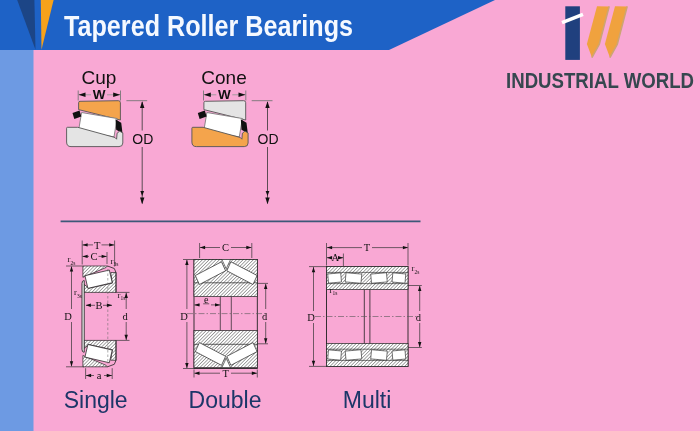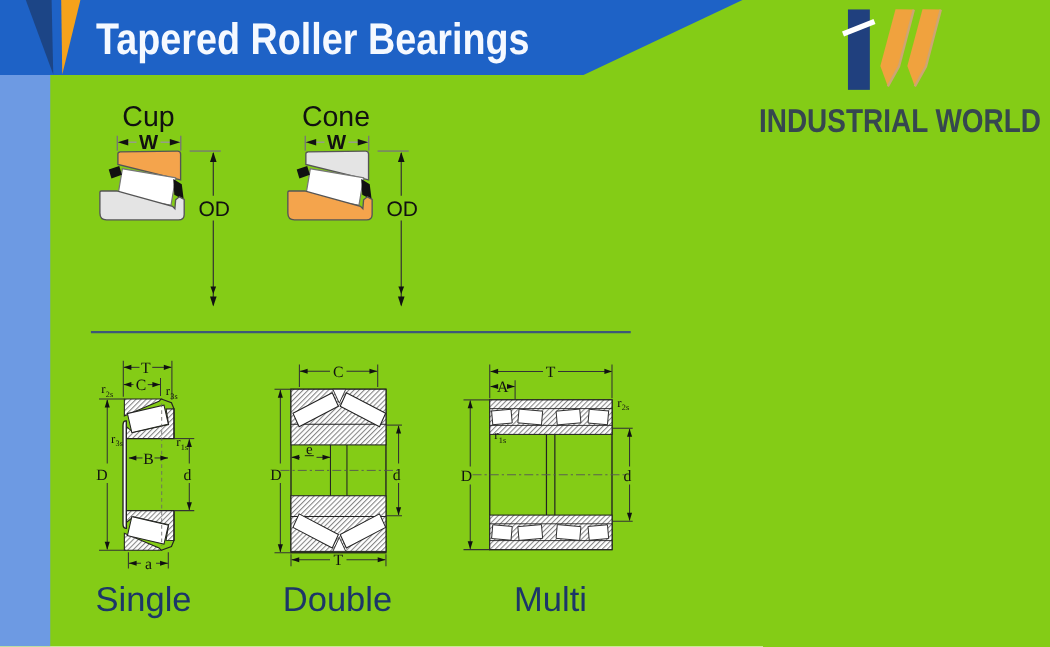--- a/index.html
+++ b/index.html
@@ -1,16 +1,16 @@
 <!DOCTYPE html>
 <html><head>
 <meta charset="utf-8">
 <style>
   html,body{margin:0;padding:0;background:#ffffff;}
-  #page{position:relative;width:700px;height:431px;overflow:hidden;background:#84cc16;
+  #page{position:relative;width:700px;height:431px;overflow:hidden;background:#f9a8d4;
         font-family:"Liberation Sans",sans-serif;}
   svg{position:absolute;top:0;left:0;}
 </style>
 </head>
 <body>
 <div id="page">
 <svg width="700" height="431" viewBox="0 0 700 431">
   <defs>
     <pattern id="hat" width="2.4" height="2.4" patternUnits="userSpaceOnUse" patternTransform="rotate(45)">
       <rect width="2.4" height="2.4" fill="#ffffff"></rect>

